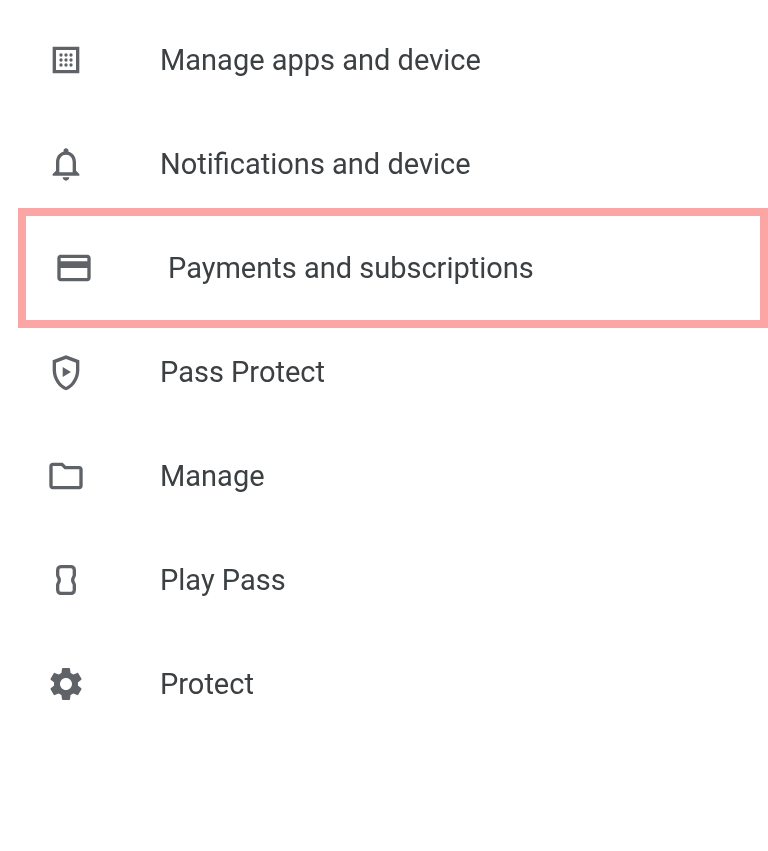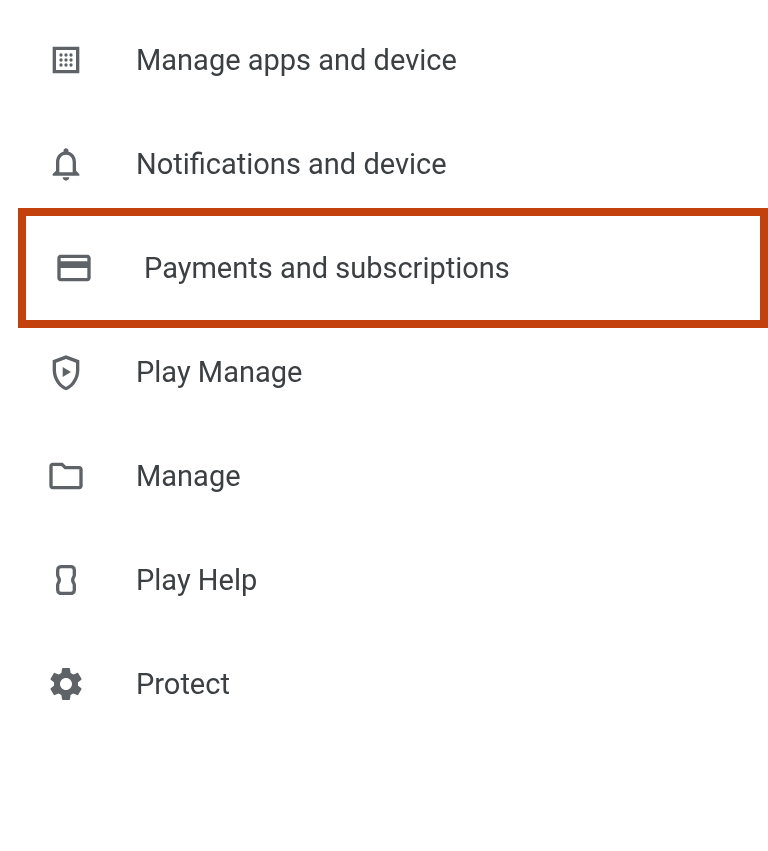--- a/index.html
+++ b/index.html
@@ -16,23 +16,24 @@
     }
     .menu {
       padding: 8px 0 0 0;
     }
     .menu-item {
       display: flex;
       align-items: center;
       padding: 32px 28px 32px 46px;
       cursor: pointer;
       position: relative;
+      gap: 24px;
     }
     .menu-item.highlighted {
-      border: 8px solid #c2410c;
+      border: 8px solid #fca5a5;
       margin: -8px 0 -8px 18px;
       padding-left: 28px;
       padding-right: 24px;
     }
     .icon {
       width: 40px;
       height: 40px;
       display: flex;
       align-items: center;
       justify-content: center;
@@ -95,39 +96,39 @@
     <span class="label">Payments and subscriptions</span>
   </div>
 
   <div class="menu-item">
     <span class="icon">
       <svg viewBox="0 0 24 24">
         <path d="M12 2L4 5v6c0 5.55 3.84 10.74 8 12 4.16-1.26 8-6.45 8-12V5l-8-3zm0 2.18l6 2.25V11c0 4.52-2.98 8.69-6 9.93-3.02-1.24-6-5.41-6-9.93V6.43l6-2.25z"></path>
         <path d="M10 9v6l5-3-5-3z"></path>
       </svg>
     </span>
-    <span class="label">Play Manage</span>
+    <span class="label">Pass Protect</span>
   </div>
 
   <div class="menu-item">
     <span class="icon">
       <svg viewBox="0 0 24 24">
         <path d="M20 6h-8l-2-2H4c-1.1 0-2 .9-2 2v12c0 1.1.9 2 2 2h16c1.1 0 2-.9 2-2V8c0-1.1-.9-2-2-2zm0 12H4V6h5.17l2 2H20v10z"></path>
       </svg>
     </span>
     <span class="label">Manage</span>
   </div>
 
   <div class="menu-item">
     <span class="icon">
       <svg viewBox="0 0 24 24" class="stroke" stroke-width="2">
         <path d="M9 4 C9 4 7 4 7 6 L7 9 C7 10 8 10.5 8 12 C8 13.5 7 14 7 15 L7 18 C7 20 9 20 9 20 L15 20 C15 20 17 20 17 18 L17 15 C17 14 16 13.5 16 12 C16 10.5 17 10 17 9 L17 6 C17 4 15 4 15 4 Z"></path>
       </svg>
     </span>
-    <span class="label">Play Help</span>
+    <span class="label">Play Pass</span>
   </div>
 
   <div class="menu-item">
     <span class="icon">
       <svg viewBox="0 0 24 24">
         <path d="M19.14 12.94c.04-.3.06-.61.06-.94 0-.32-.02-.64-.07-.94l2.03-1.58c.18-.14.23-.41.12-.61l-1.92-3.32c-.12-.22-.37-.29-.59-.22l-2.39.96c-.5-.38-1.03-.7-1.62-.94l-.36-2.54c-.04-.24-.24-.41-.48-.41h-3.84c-.24 0-.43.17-.47.41l-.36 2.54c-.59.24-1.13.57-1.62.94l-2.39-.96c-.22-.08-.47 0-.59.22L2.74 8.87c-.12.21-.08.47.12.61l2.03 1.58c-.05.3-.09.63-.09.94s.02.64.07.94l-2.03 1.58c-.18.14-.23.41-.12.61l1.92 3.32c.12.22.37.29.59.22l2.39-.96c.5.38 1.03.7 1.62.94l.36 2.54c.05.24.24.41.48.41h3.84c.24 0 .44-.17.47-.41l.36-2.54c.59-.24 1.13-.56 1.62-.94l2.39.96c.22.08.47 0 .59-.22l1.92-3.32c.12-.22.07-.47-.12-.61l-2.01-1.58zM12 15.6c-1.98 0-3.6-1.62-3.6-3.6s1.62-3.6 3.6-3.6 3.6 1.62 3.6 3.6-1.62 3.6-3.6 3.6z"></path>
       </svg>
     </span>
     <span class="label">Protect</span>
   </div>

